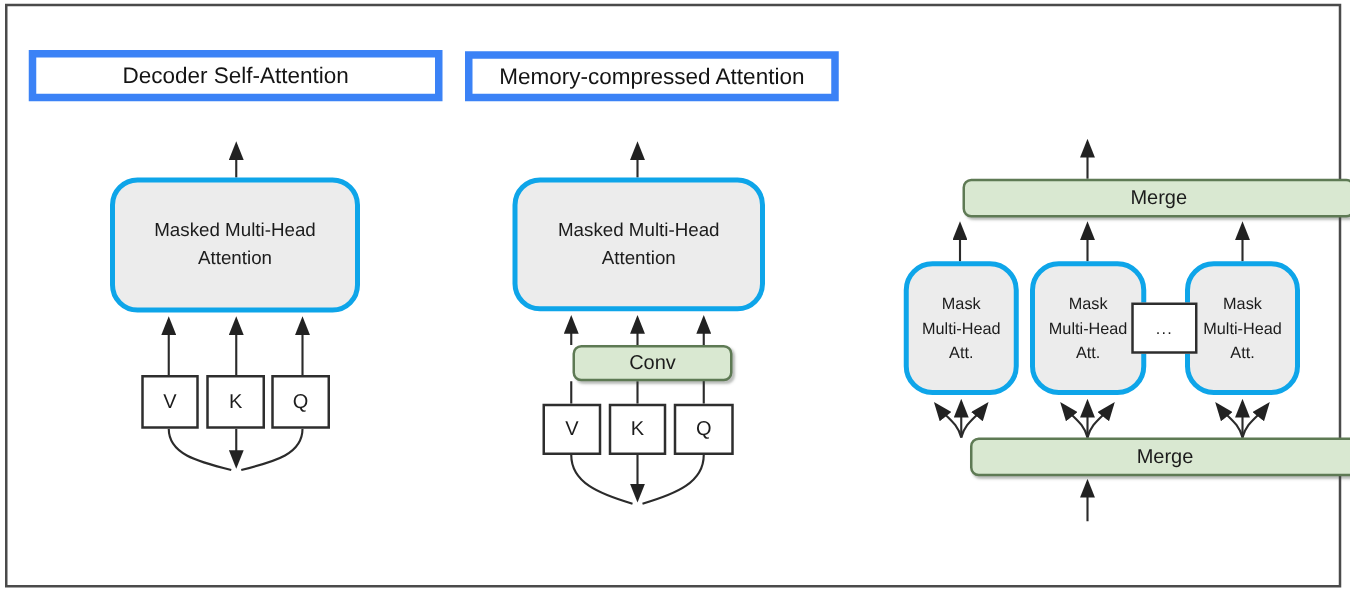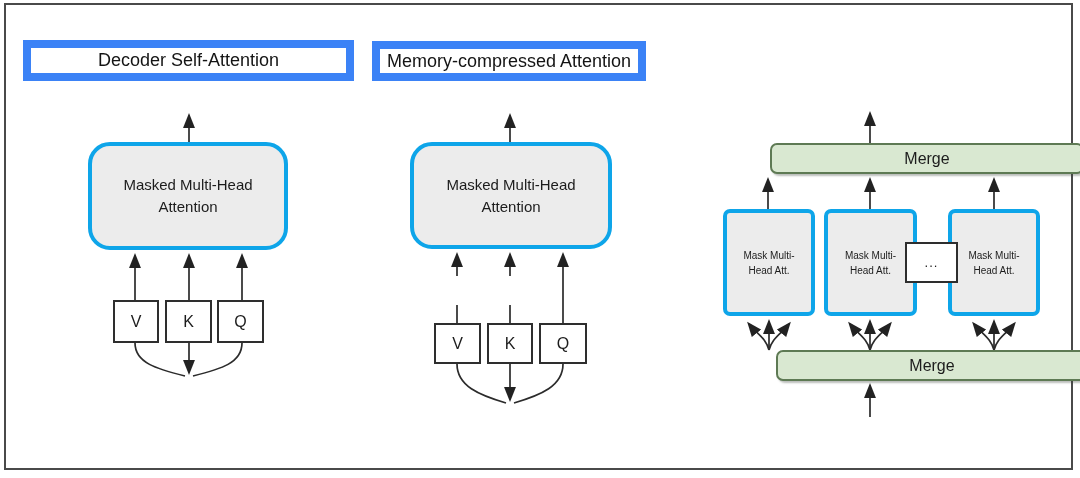--- a/index.html
+++ b/index.html
@@ -26,44 +26,44 @@
   .wires {
     position: absolute;
     left: 0; top: 0;
     width: 1080px; height: 478px;
     z-index: 1;
   }
 
   .titlebox {
     position: absolute;
     background: #ffffff;
-    border: 8px solid #3b82f6;
+    border: 6px solid #3b82f6;
     display: flex; align-items: center; justify-content: center;
     font-size: 18px;
     color: #141414;
     z-index: 2;
   }
 
   .grayround {
     position: absolute;
     background: #ececec;
     border: 4px solid #0ea5e9;
     border-radius: 22px;
     display: flex; align-items: center; justify-content: center;
     text-align: center;
     font-size: 15px;
     line-height: 1.45;
     color: #1c1c1c;
     z-index: 2;
   }
 
   .mask-box {
-    font-size: 10px;
+    font-size: 13px;
     line-height: 1.5;
-    border-radius: 7px;
+    border-radius: 23px;
     padding: 0 10px;
     text-align: center;
   }
 
   .greenbar {
     position: absolute;
     background: #d9e8d1;
     border: 2px solid #5e7a54;
     border-radius: 7px;
     display: flex; align-items: center; justify-content: center;
@@ -154,24 +154,25 @@
   </svg>
 
   <div class="titlebox" style="left:23px; top:40px; width:331px; height:41px;">Decoder Self-Attention</div>
 
   <div class="grayround" style="left:88px; top:142px; width:200px; height:108px; padding:0 22px;">Masked Multi-Head Attention</div>
 
   <div class="vkq" style="left:113px; top:300px; width:46px; height:43px;">V</div>
   <div class="vkq" style="left:165px; top:300px; width:47px; height:43px;">K</div>
   <div class="vkq" style="left:217px; top:300px; width:47px; height:43px;">Q</div>
 
-  <div class="titlebox" style="left:372px; top:41px; width:274px; height:40px;">Memory-compressed Attention</div>
+  <div class="titlebox" style="left:372px; top:41px; width:299px; height:40px;">Memory-compressed Attention</div>
 
   <div class="grayround" style="left:410px; top:142px; width:202px; height:107px; padding:0 22px;">Masked Multi-Head Attention</div>
 
+  <div class="greenbar" style="left:410px; top:276px; width:128px; height:29px;">Conv</div>
 
   <div class="vkq" style="left:434px; top:323px; width:47px; height:41px;">V</div>
   <div class="vkq" style="left:487px; top:323px; width:46px; height:41px;">K</div>
   <div class="vkq" style="left:539px; top:323px; width:48px; height:41px;">Q</div>
 
 
   <div class="greenbar" style="left:722px; top:143px; width:314px; height:31px;">Merge</div>
 
   <div class="grayround mask-box" style="left:723px; top:209px; width:92px; height:107px;">Mask Multi-Head Att.</div>
   <div class="grayround mask-box" style="left:824px; top:209px; width:93px; height:107px;">Mask Multi-Head Att.</div>

